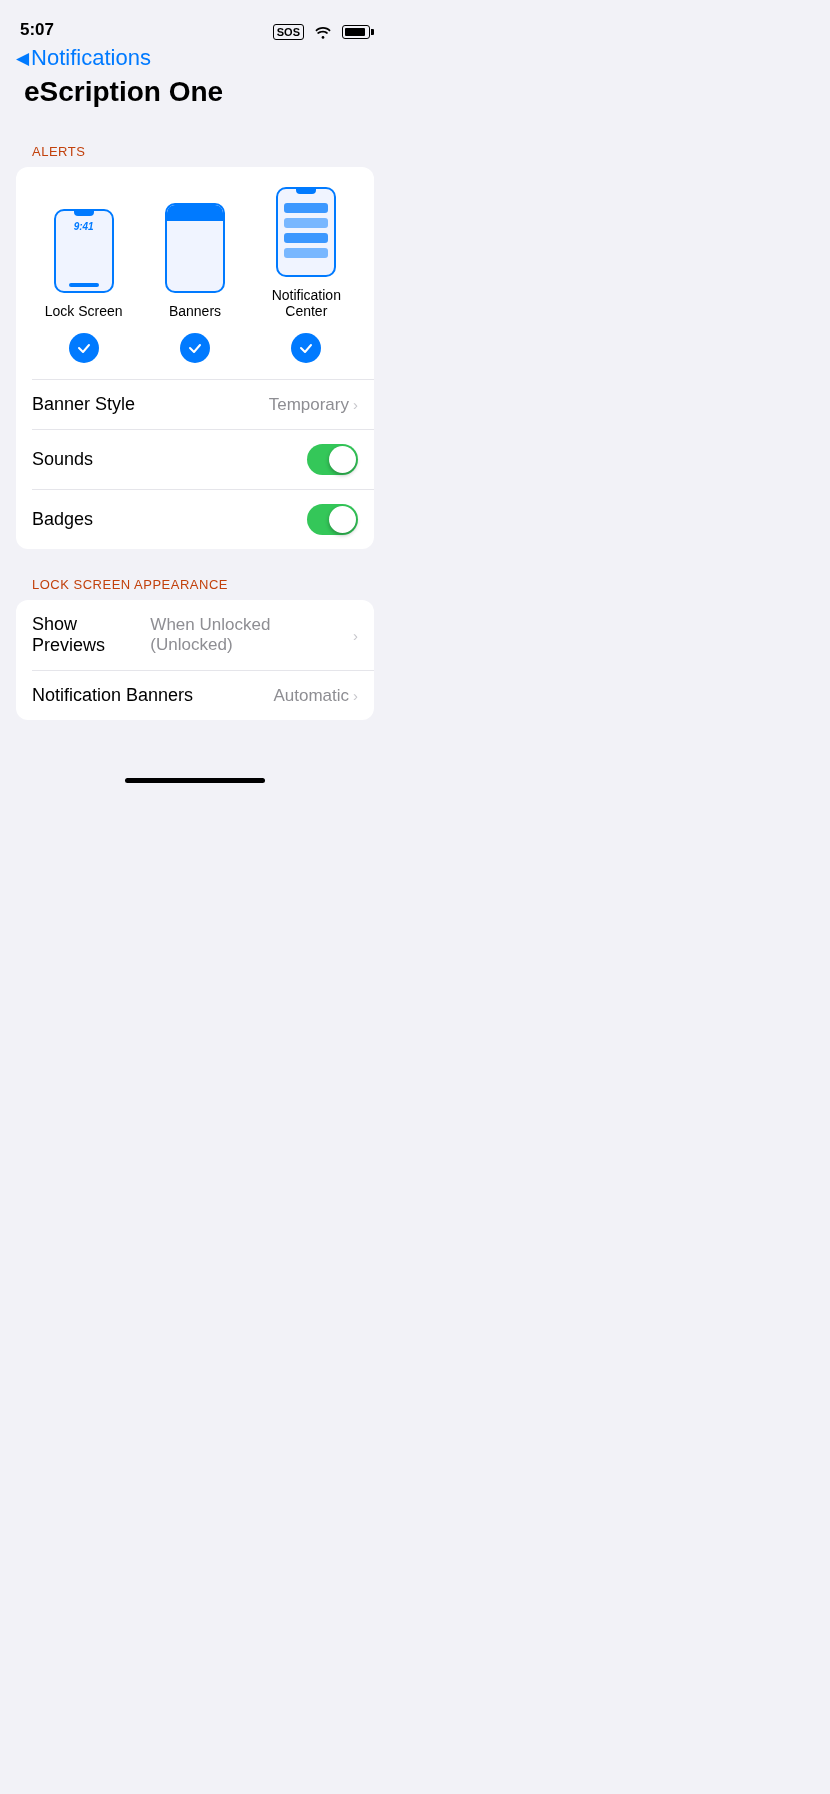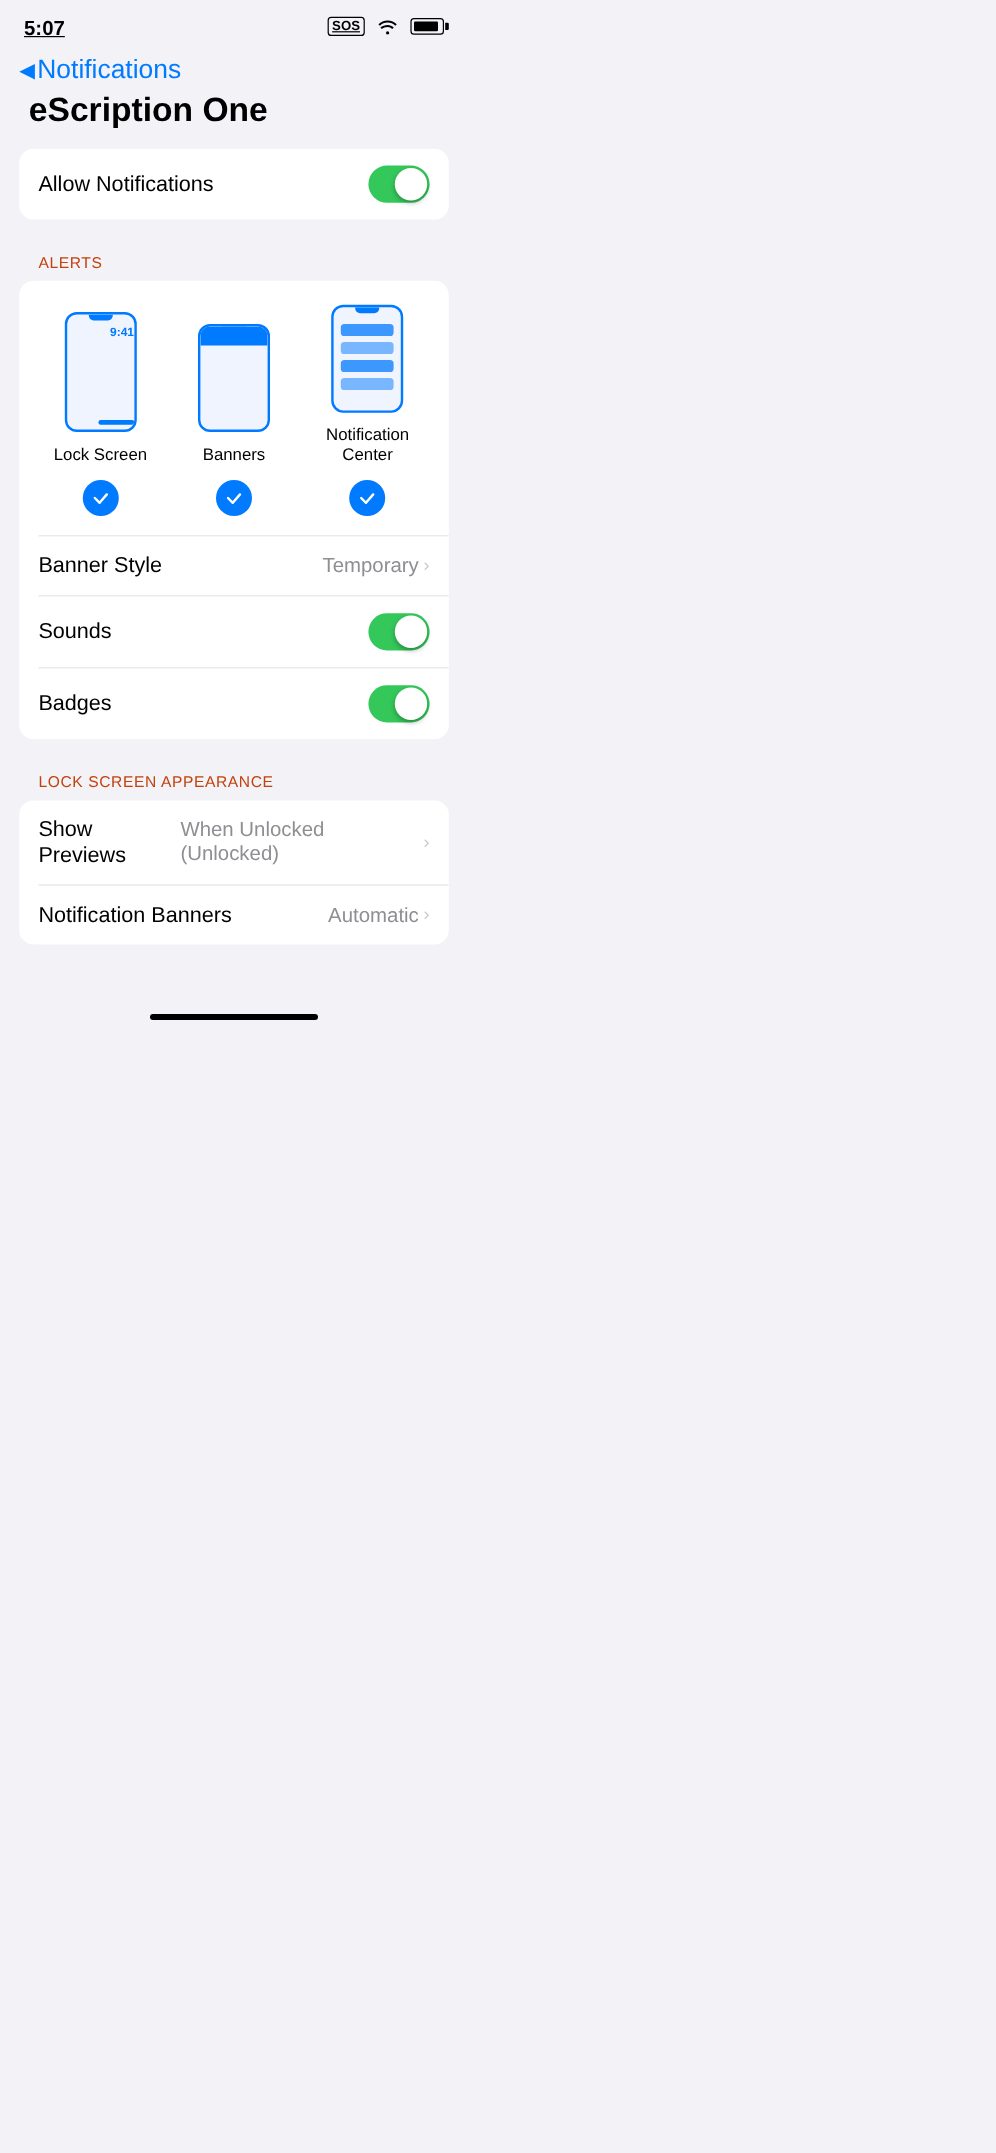--- a/index.html
+++ b/index.html
@@ -9,24 +9,23 @@
       background: #f2f2f7;
       font-family: -apple-system, 'SF Pro Text', 'Helvetica Neue', sans-serif;
       position: relative;
       overflow-x: hidden;
     }
 
     
     .status-bar {
       display: flex;
       justify-content: space-between;
-      align-items: flex-start;
+      align-items: flex-end;
       padding: 14px 20px 4px 20px;
       height: 44px;
-      text-decoration: underline;
     }
     .status-time {
       font-size: 17px;
       font-weight: 600;
       color: #000;
     }
     .status-icons {
       display: flex;
       align-items: center;
       gap: 10px;
@@ -179,29 +178,30 @@
       display: flex;
       flex-direction: column;
       align-items: center;
       gap: 10px;
       flex: 1;
     }
 
     
     .phone-lockscreen {
       width: 60px;
-      height: 100px;
+      height: 84px;
       border: 2.5px solid #007aff;
       border-radius: 10px;
       background: #f0f4ff;
       position: relative;
       display: flex;
       flex-direction: column;
-      align-items: flex-end;
+      align-items: center;
       overflow: hidden;
+      font-style: italic;
     }
     .phone-notch {
       width: 20px;
       height: 5px;
       background: #007aff;
       border-radius: 0 0 4px 4px;
       margin-top: 0;
       position: absolute;
       top: 0;
       left: 50%;
@@ -334,28 +334,20 @@
   <span class="back-arrow">◀</span>
   <span class="back-label">Notifications</span>
 </div>
 
 <div class="page-header">
   <span class="page-title">eScription One</span>
 </div>
 
 <div class="page-content">
 
-  <div class="section-card">
-    <div class="row">
-      <span class="row-label">Allow Notifications</span>
-      <div class="toggle on">
-        <div class="toggle-knob"></div>
-      </div>
-    </div>
-  </div>
 
   <div class="section-label">ALERTS</div>
 
   <div class="section-card">
 
     <div class="alerts-icons-row">
 
       <div class="alert-option">
         <div class="phone-lockscreen">
           <div class="phone-notch"></div>

